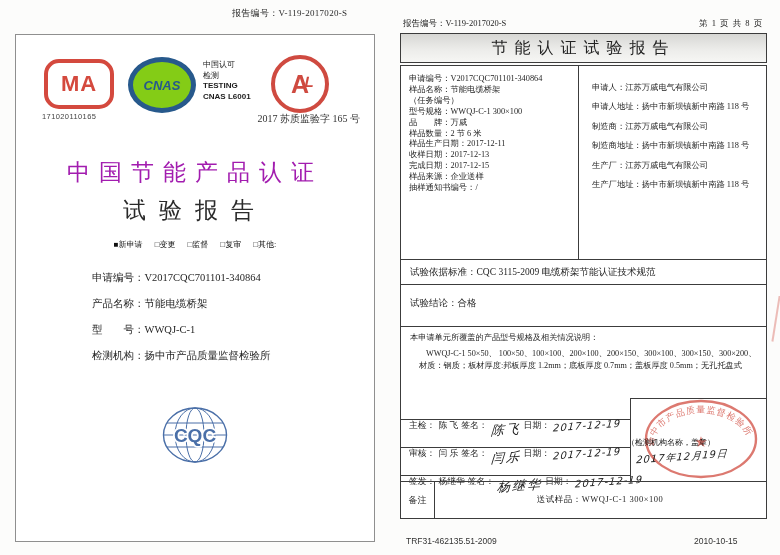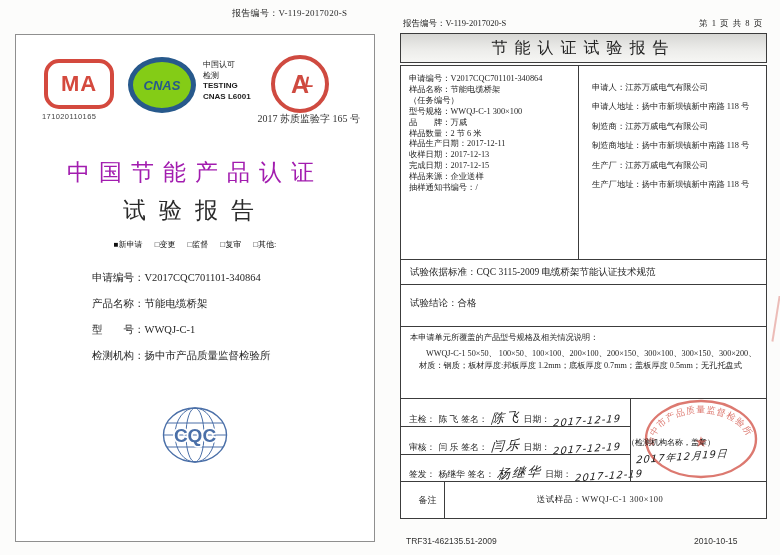--- a/index.html
+++ b/index.html
@@ -49,24 +49,24 @@
   .rowB{position:absolute;left:0;top:193px;width:100%;height:25px;border-top:1px solid #3c3c3c;
         display:flex;align-items:center;padding-left:9px;font-size:9.5px;}
   .rowC{position:absolute;left:0;top:218px;width:100%;height:42px;border-top:1px solid #3c3c3c;
         padding:12px 0 0 9px;font-size:9.5px;}
   .rowD{position:absolute;left:0;top:260px;width:100%;height:72px;border-top:1px solid #3c3c3c;
         padding:5px 6px 0 9px;font-size:8.2px;line-height:12px;}
   .rowD .ind1{padding-left:16px;margin-top:4px;}
   .rowD .ind2{padding-left:2px;}
   .rowD .mat{padding-left:9px;}
   .sigCell{position:absolute;left:0;width:229px;border-top:1px solid #3c3c3c;height:28px;
-        display:flex;align-items:flex-end;padding-left:8px;font-size:8.8px;gap:3px;white-space:nowrap;}
+        display:flex;align-items:flex-start;padding-left:8px;font-size:8.8px;gap:3px;white-space:nowrap;margin-top:21px;}
   .sigRight{position:absolute;left:229px;right:0;top:332px;height:83px;border-top:1px solid #3c3c3c;border-left:1px solid #3c3c3c;}
   .rowH{position:absolute;left:0;top:415px;width:100%;height:37px;border-top:1px solid #3c3c3c;}
-  .remarkLabel{position:absolute;left:10px;top:0;width:33px;height:100%;border-right:1px solid #3c3c3c;
+  .remarkLabel{position:absolute;left:0;top:0;width:33px;height:100%;border-right:1px solid #3c3c3c;
         display:flex;align-items:center;justify-content:center;font-size:9px;}
   .remarkVal{position:absolute;left:33px;right:0;top:0;height:100%;display:flex;align-items:center;justify-content:center;font-size:8.5px;letter-spacing:.5px;}
   .rp-footer-l{left:406px;top:536px;font-size:8.5px;color:#333;font-family:"Liberation Sans",sans-serif;}
   .rp-footer-r{left:694px;top:536px;font-size:8.5px;color:#333;font-family:"Liberation Sans",sans-serif;}
   
   .hw{display:inline-block;font-style:italic;transform:rotate(-4deg) skewX(-8deg);
       font-family:"DejaVu Sans",sans-serif;color:#222;}
   .hw-sig{font-size:13px;position:relative;top:1px;letter-spacing:2px;}
   .hw-date{font-size:10px;letter-spacing:1px;}
   

